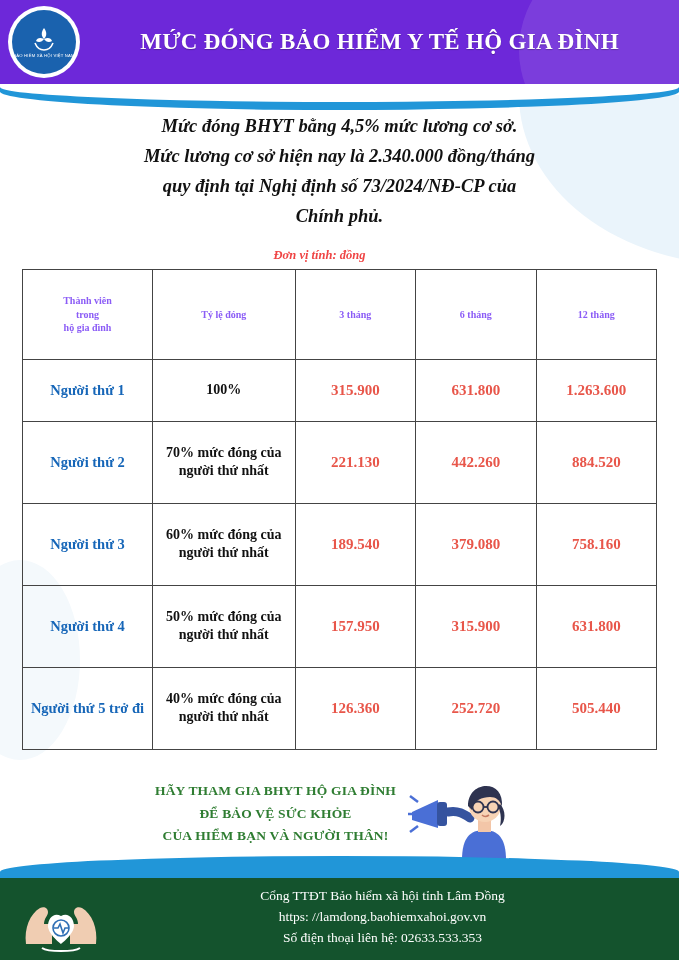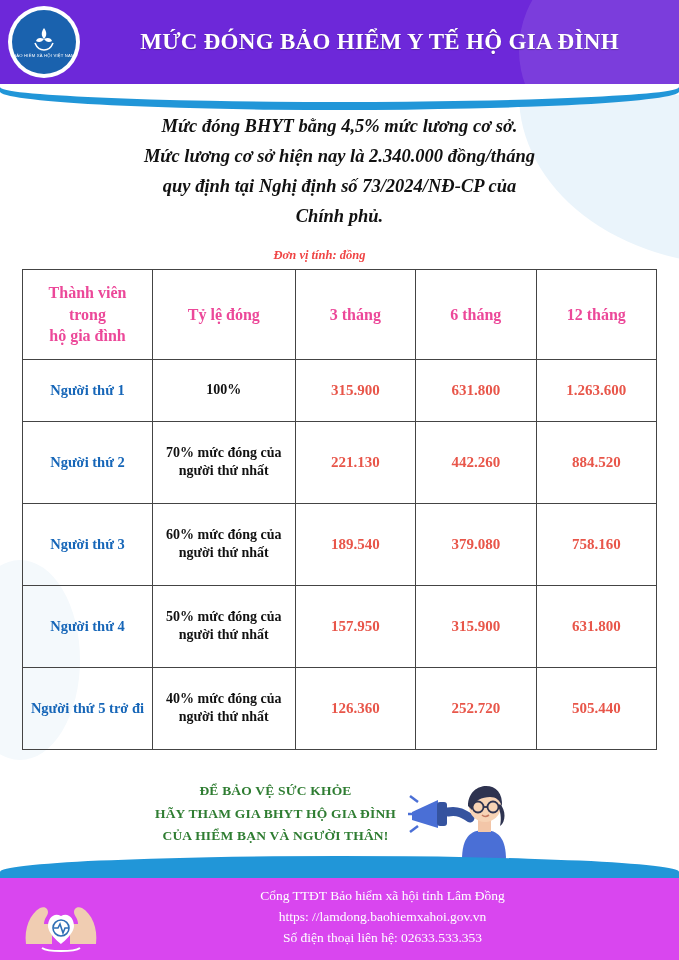--- a/index.html
+++ b/index.html
@@ -161,23 +161,23 @@
     table-layout: fixed;
   }
   table.fee-table td, table.fee-table th {
     border: 1px solid #444444;
     text-align: center;
     vertical-align: middle;
     font-family: "Liberation Serif", serif;
   }
   thead th {
     height: 90px;
-    color: #ec4899;
-    font-weight: bold;
-    font-size: 16px;
+    color: #8b5cf6;
+    font-weight: bold;
+    font-size: 10px;
     line-height: 1.35;
     padding: 4px 4px;
   }
   .col-member { width: 20.5%; }
   .col-rate   { width: 22.5%; }
   .col-m      { width: 19%; }
 
   tbody tr { height: 82px; }
   tbody tr:first-child { height: 62px; }
   td.member {
@@ -226,21 +226,21 @@
     height: 96px;
     position: relative;
     flex: 0 0 auto;
   }
 
   
   .footer {
     position: absolute;
     left: 0; right: 0; bottom: 0;
     height: 82px;
-    background: #d946ef;
+    background: #14532d;
     z-index: 5;
   }
   .footer-curve {
     position: absolute;
     left: 0; right: 0;
     bottom: 82px;
     height: 22px;
     background: #2196d8;
     border-top-left-radius: 70% 100%;
     border-top-right-radius: 70% 100%;
@@ -357,22 +357,22 @@
         <td class="money">126.360</td>
         <td class="money">252.720</td>
         <td class="money">505.440</td>
       </tr>
     </tbody>
   </table>
 </div>
 
 <div class="slogan-row">
   <div class="slogan">
+    <div>HÃY THAM GIA BHYT HỘ GIA ĐÌNH</div>
     <div>ĐỂ BẢO VỆ SỨC KHỎE</div>
-    <div>HÃY THAM GIA BHYT HỘ GIA ĐÌNH</div>
     <div>CỦA HIỂM BẠN VÀ NGƯỜI THÂN!</div>
   </div>
   <div class="mascot">
     <svg width="120" height="96" viewBox="0 0 120 96">
 
       <path d="M8 46 L34 34 L34 62 L8 54 Z" fill="#4a6fd6"></path>
       <rect x="33" y="36" width="10" height="24" rx="3" fill="#35539f"></rect>
       <line x1="6" y1="30" x2="14" y2="36" stroke="#4a6fd6" stroke-width="2.5"></line>
       <line x1="4" y1="48" x2="13" y2="48" stroke="#4a6fd6" stroke-width="2.5"></line>
       <line x1="6" y1="66" x2="14" y2="60" stroke="#4a6fd6" stroke-width="2.5"></line>

